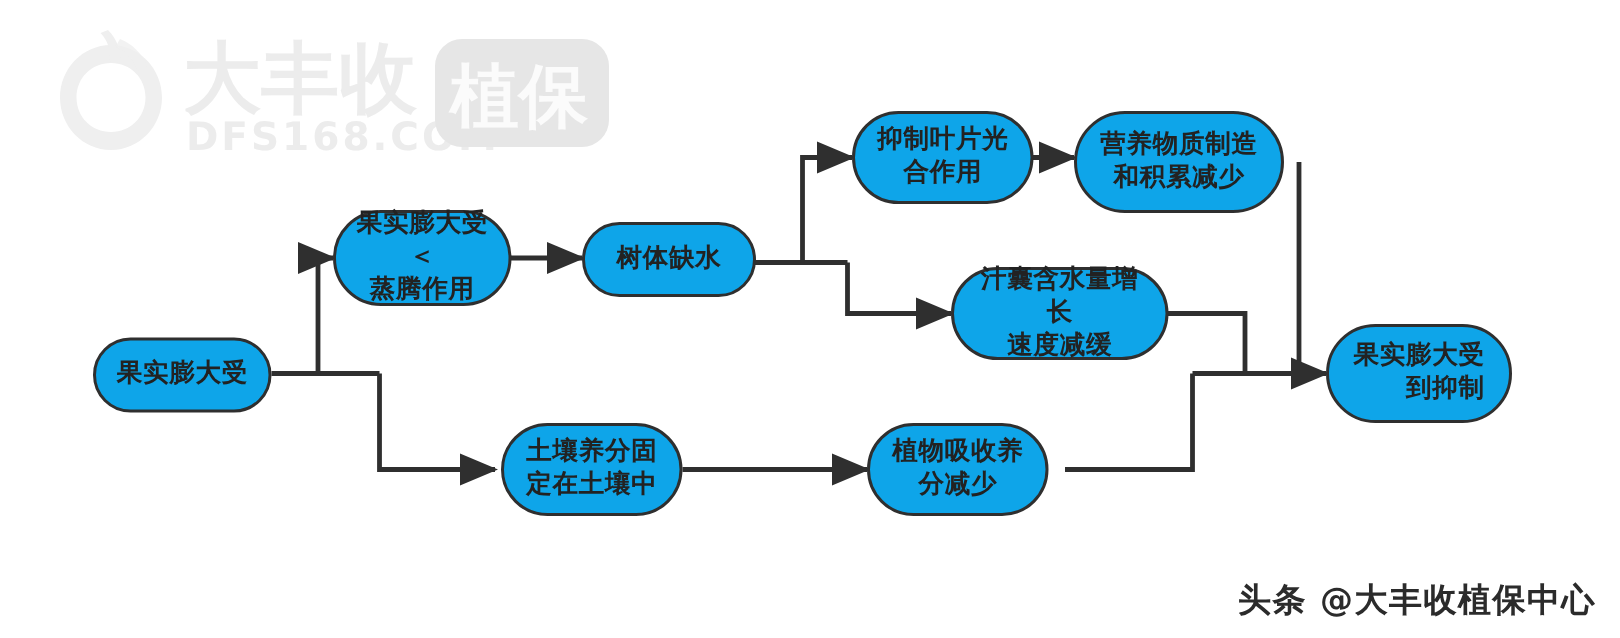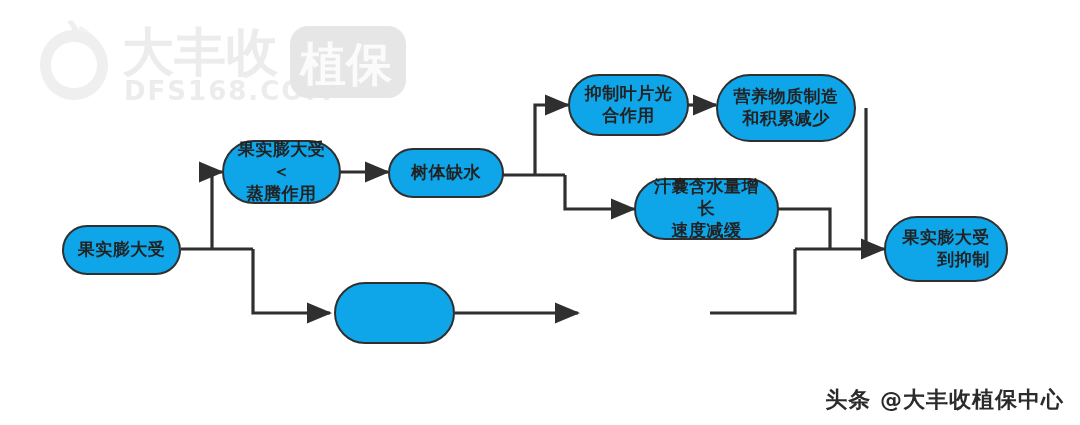--- a/index.html
+++ b/index.html
@@ -151,23 +151,31 @@
 
   <div class="node" style="left:634px; top:178px; width:145px; height:62px;">
     <span>
       <span>汁囊含水量增长</span>
       <span>速度减缓</span>
     </span>
   </div>
 
   <div class="node" style="left:334px; top:282px; width:121px; height:62px;">
     <span>
+      <span>土壤养分固</span>
+      <span>定在土壤中</span>
     </span>
   </div>
 
+  <div class="node" style="left:578px; top:282px; width:121px; height:62px;">
+    <span>
+      <span>植物吸收养</span>
+      <span>分减少</span>
+    </span>
+  </div>
 
   <div class="node" style="left:884px; top:216px; width:124px; height:66px;text-align:right;">
     <span>
       <span>果实膨大受</span>
       <span>到抑制</span>
     </span>
   </div>
 
   <div id="brand-tag">头条 @大丰收植保中心</div>
 

